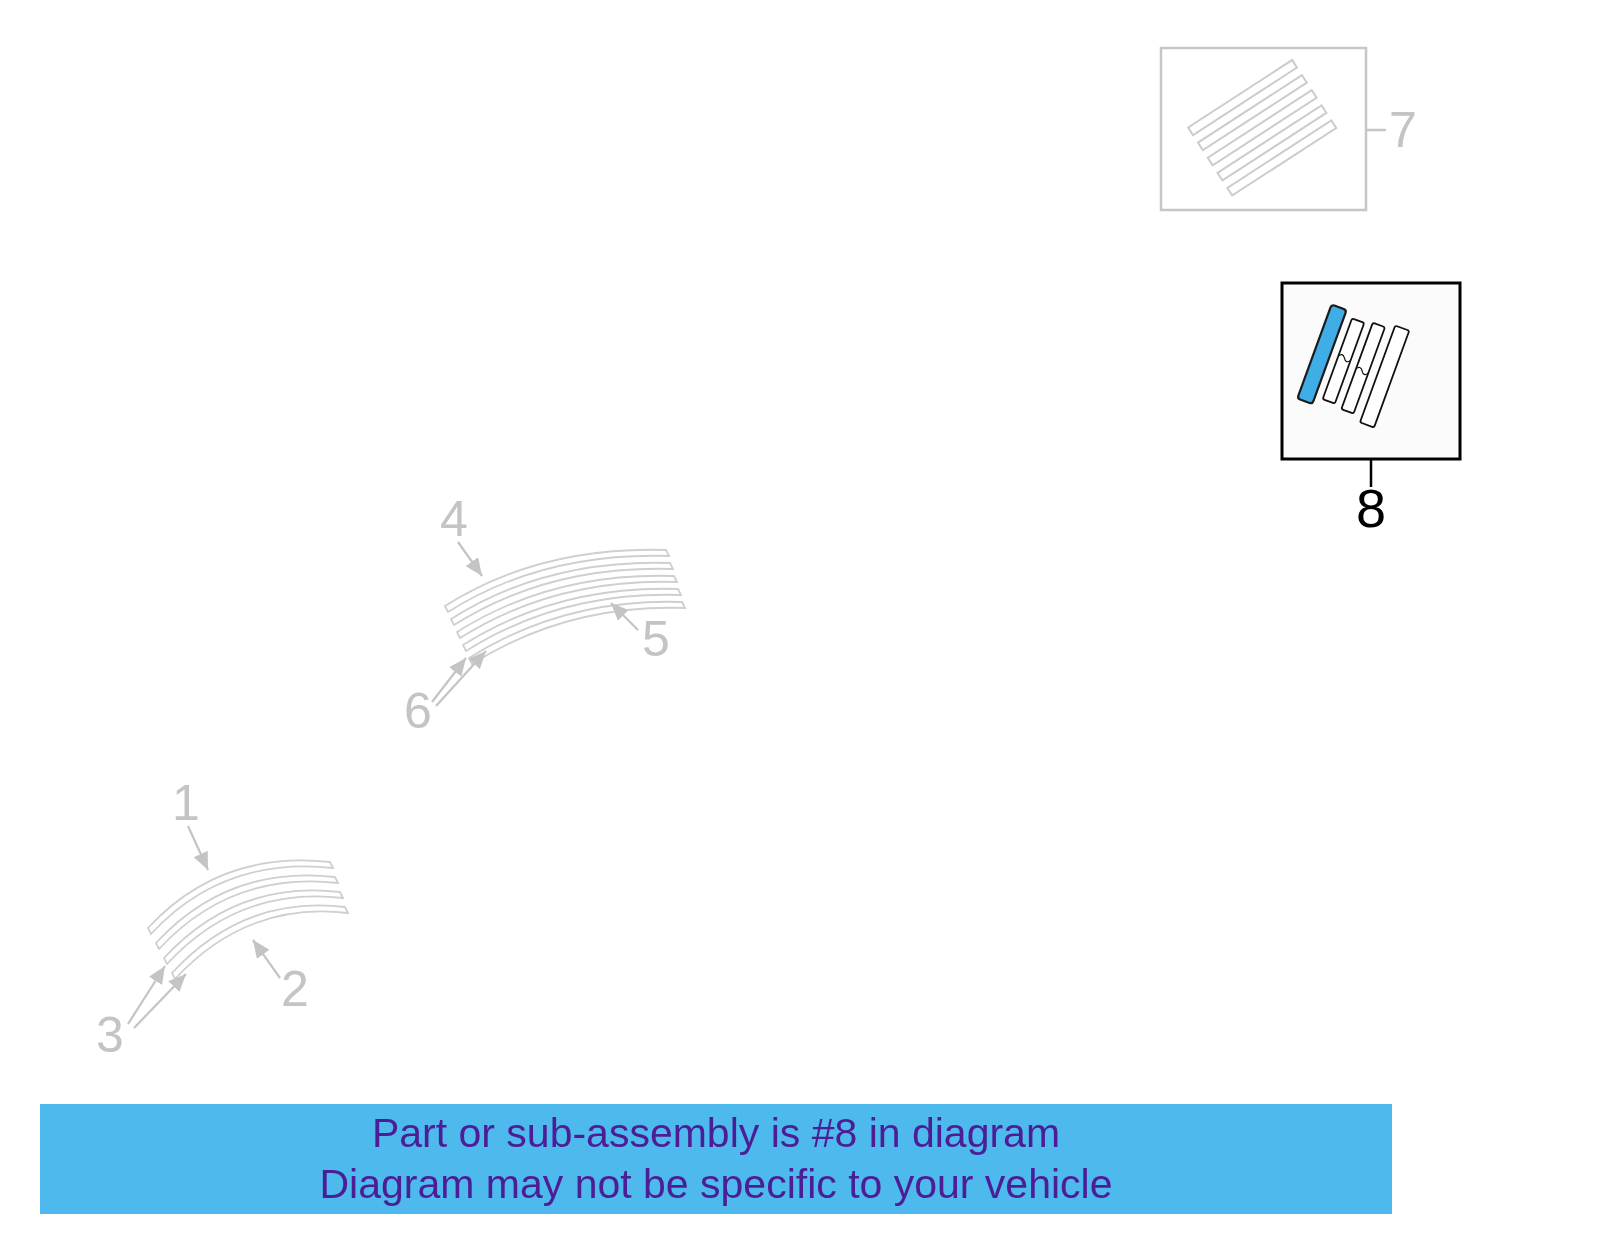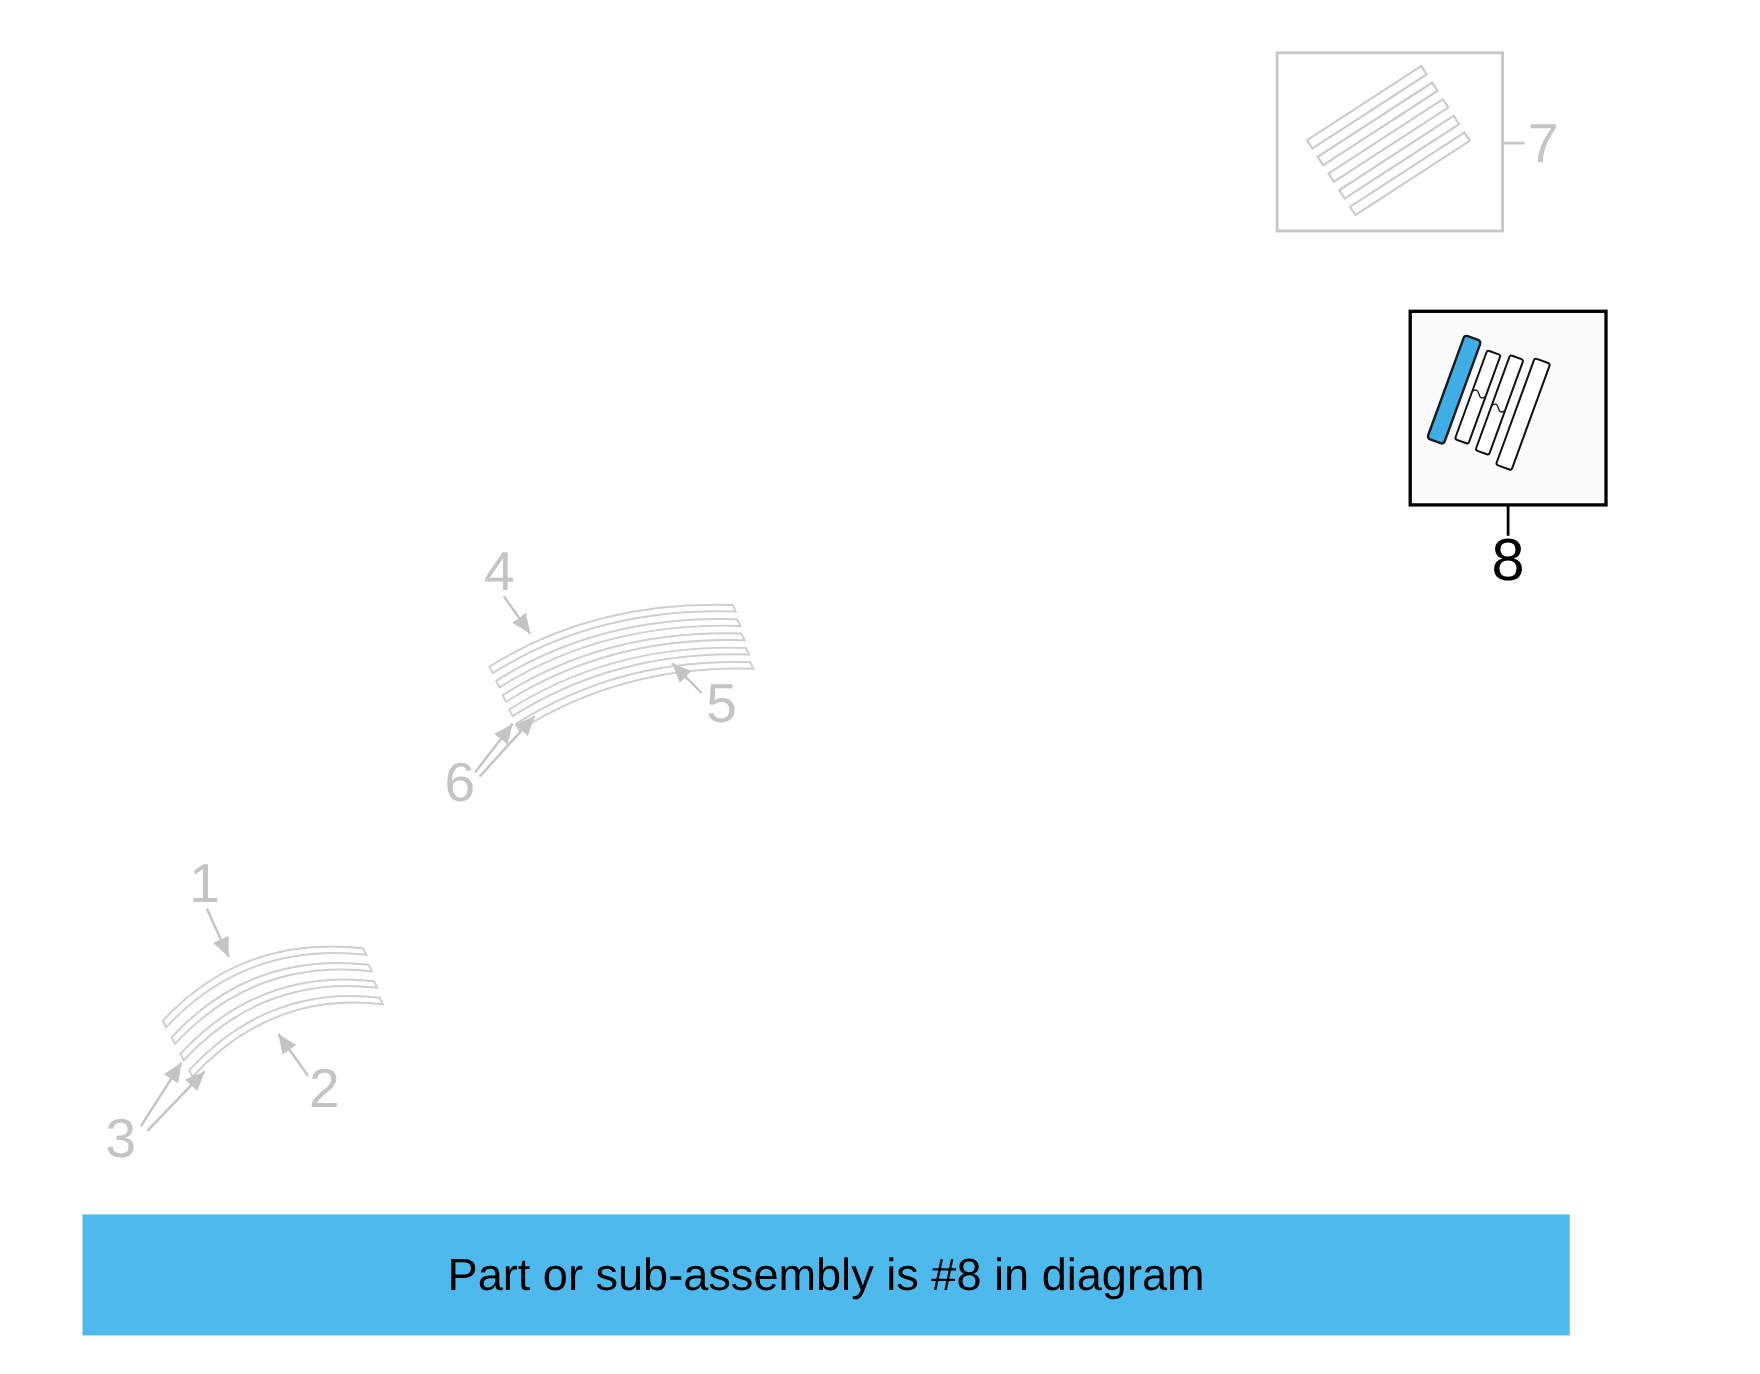--- a/index.html
+++ b/index.html
@@ -8,21 +8,21 @@
     background: #ffffff; overflow: hidden;
     font-family: "Liberation Sans", sans-serif;
   }
   .abs { position: absolute; }
   svg text { font-family: "Liberation Sans", sans-serif; }
   .faded-label { font-size: 50px; fill: #c4c4c4; }
   .ink-label   { font-size: 54px; fill: #000000; }
   .banner {
     position: absolute; left: 40px; top: 1104px; width: 1352px; height: 110px;
     display: flex; flex-direction: column; align-items: center; justify-content: center;
-    color: #000000; font-size: 41px; line-height: 51px; text-align: center; margin-left: 35px;
+    color: #4c1d95; font-size: 41px; line-height: 51px; text-align: center;
   }
 </style>
 </head>
 <body>
 
 <div class="stage">
 
   <svg class="abs" style="left:1155px; top:40px;" width="280" height="185">
     <rect x="6" y="8" width="205" height="162" fill="#ffffff" stroke="#c6c6c6" stroke-width="2.5"></rect>
     <g transform="translate(108,89) rotate(-33)" fill="#ffffff" stroke="#cccccc" stroke-width="2">
@@ -90,15 +90,16 @@
     <line x1="202" y1="200" x2="175" y2="162" stroke="#c4c4c4" stroke-width="2.2" marker-end="url(#arrow-low)"></line>
     <line x1="50" y1="246" x2="87" y2="188" stroke="#c4c4c4" stroke-width="2.2" marker-end="url(#arrow-low)"></line>
     <line x1="56" y1="250" x2="108" y2="196" stroke="#c4c4c4" stroke-width="2.2" marker-end="url(#arrow-low)"></line>
     <text x="94" y="42" class="faded-label">1</text>
     <text x="203" y="228" class="faded-label">2</text>
     <text x="18" y="274" class="faded-label">3</text>
   </svg>
 
   <div class="banner" style="background-color: rgb(77, 185, 236);">
     <div>Part or sub-assembly is #8 in diagram</div>
+    <div>Diagram may not be specific to your vehicle</div>
   </div>
 
 </div>
 
 </body></html>

